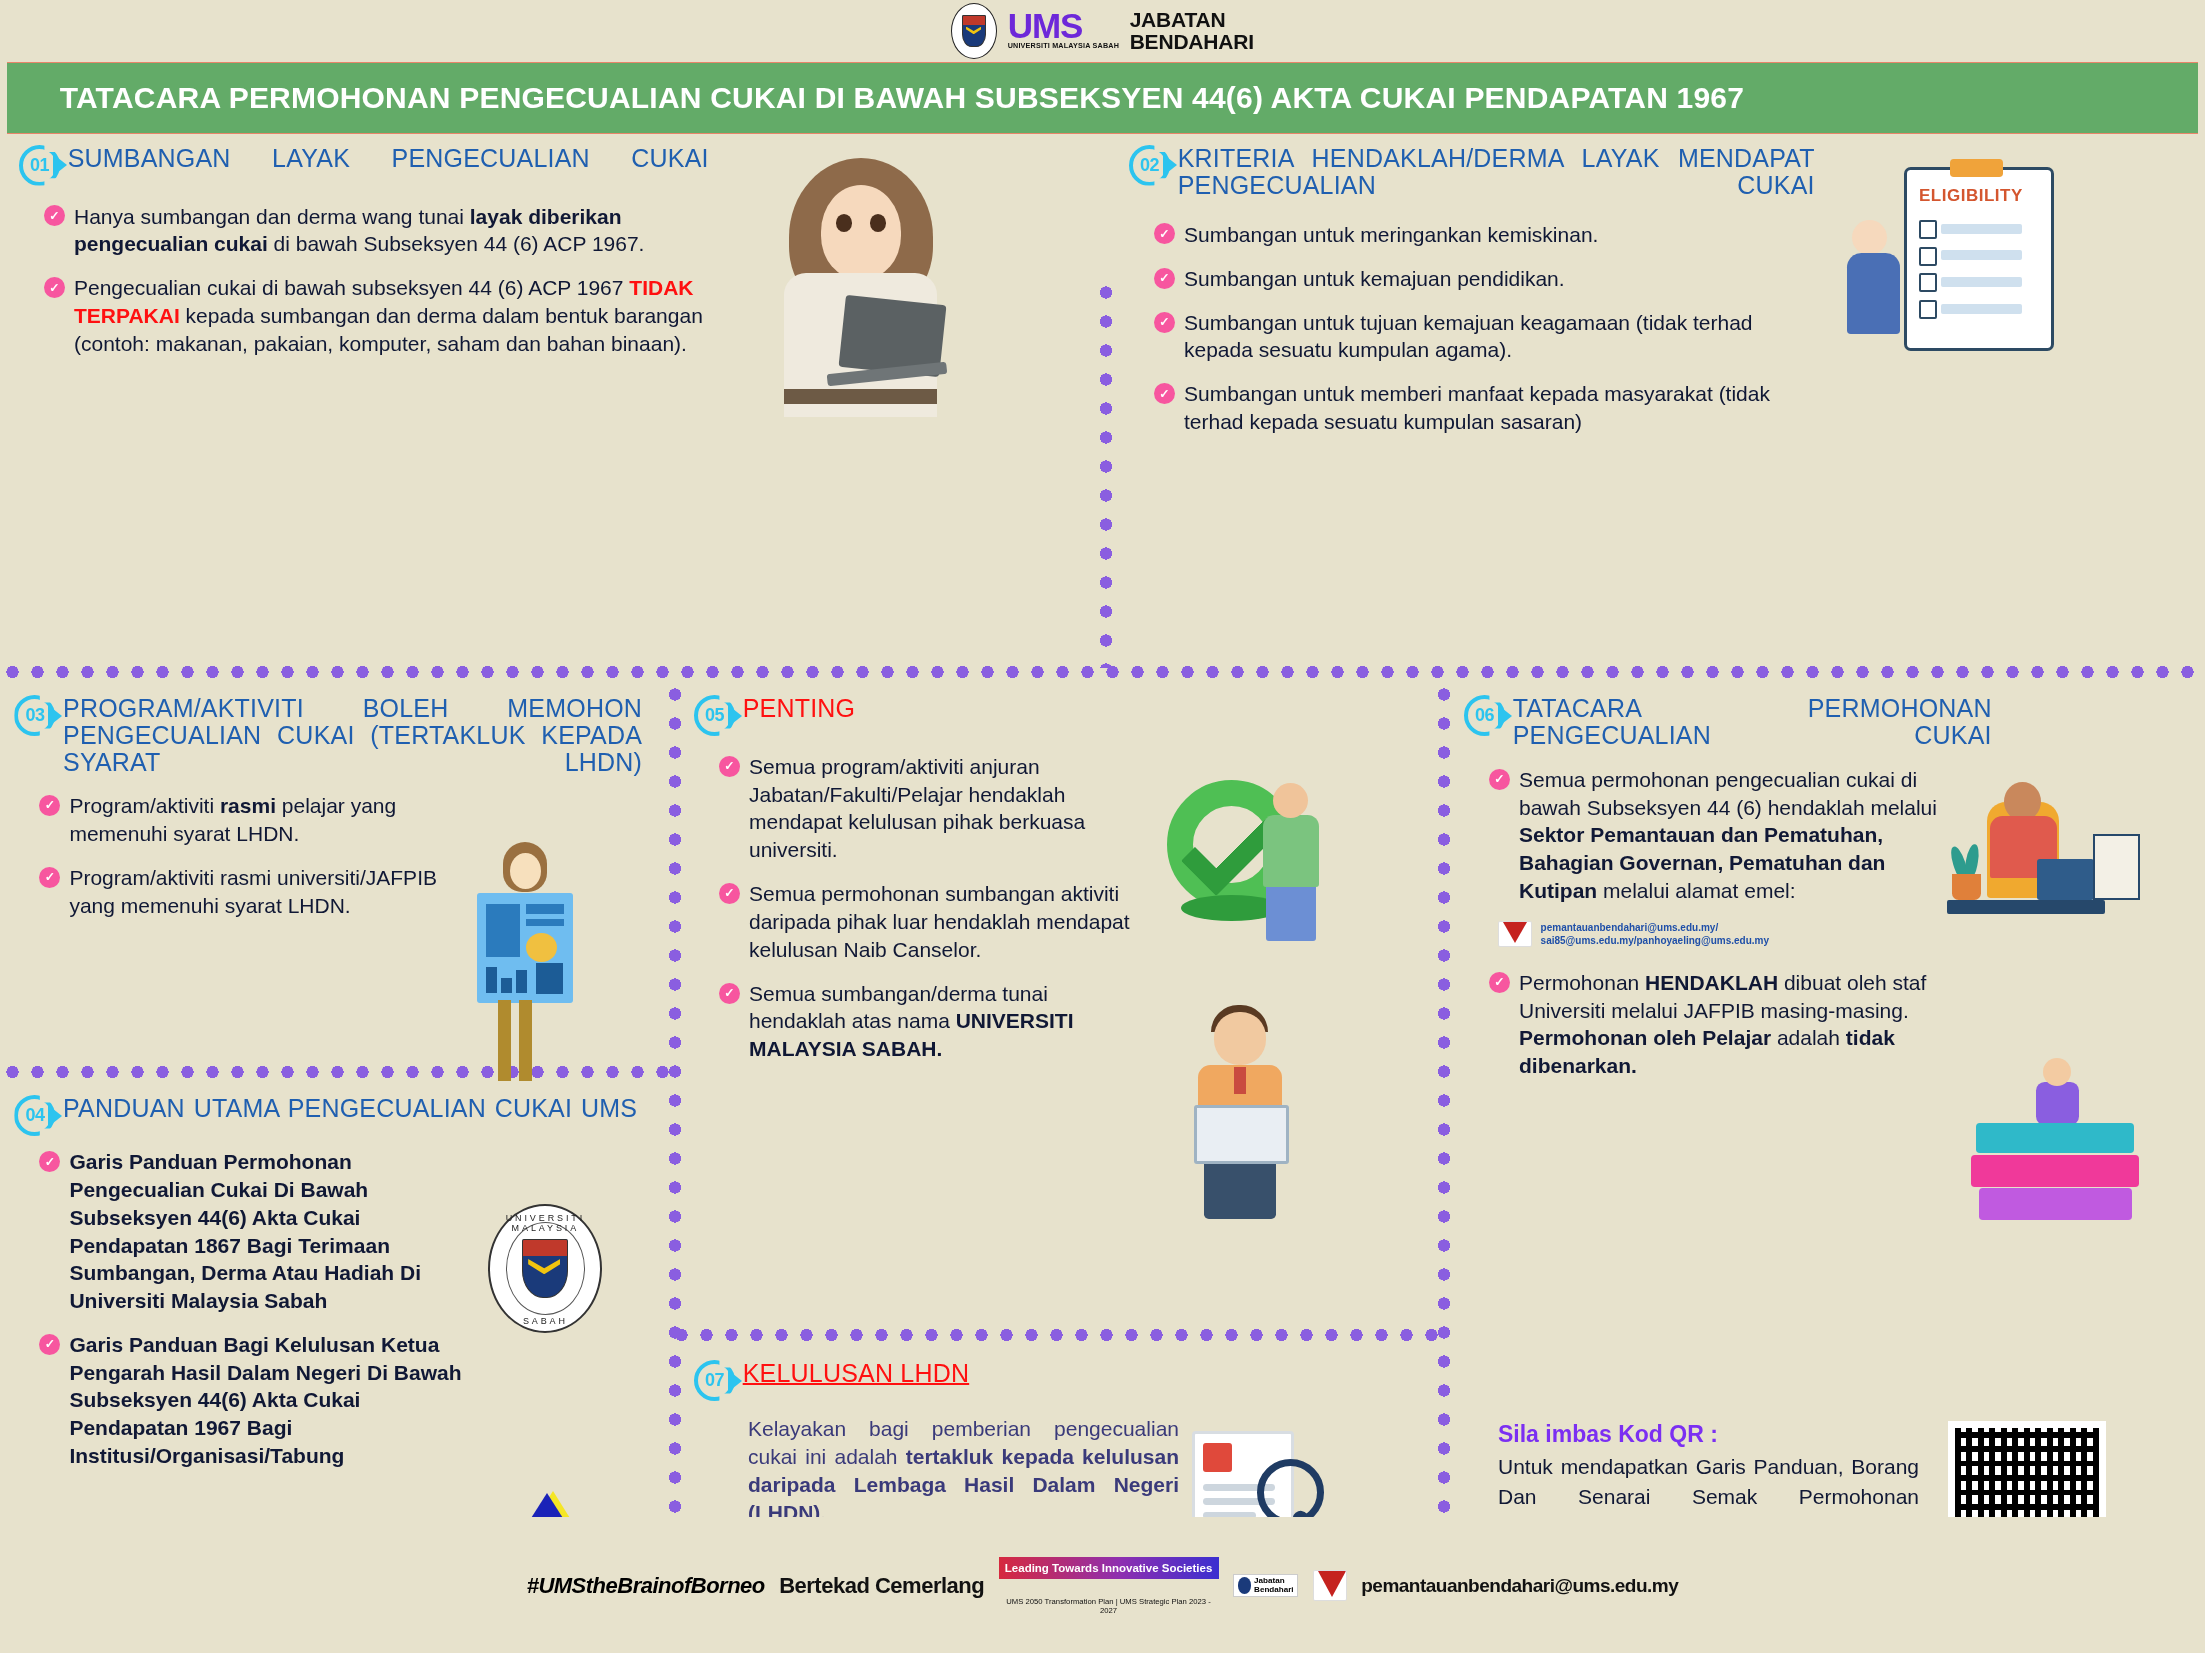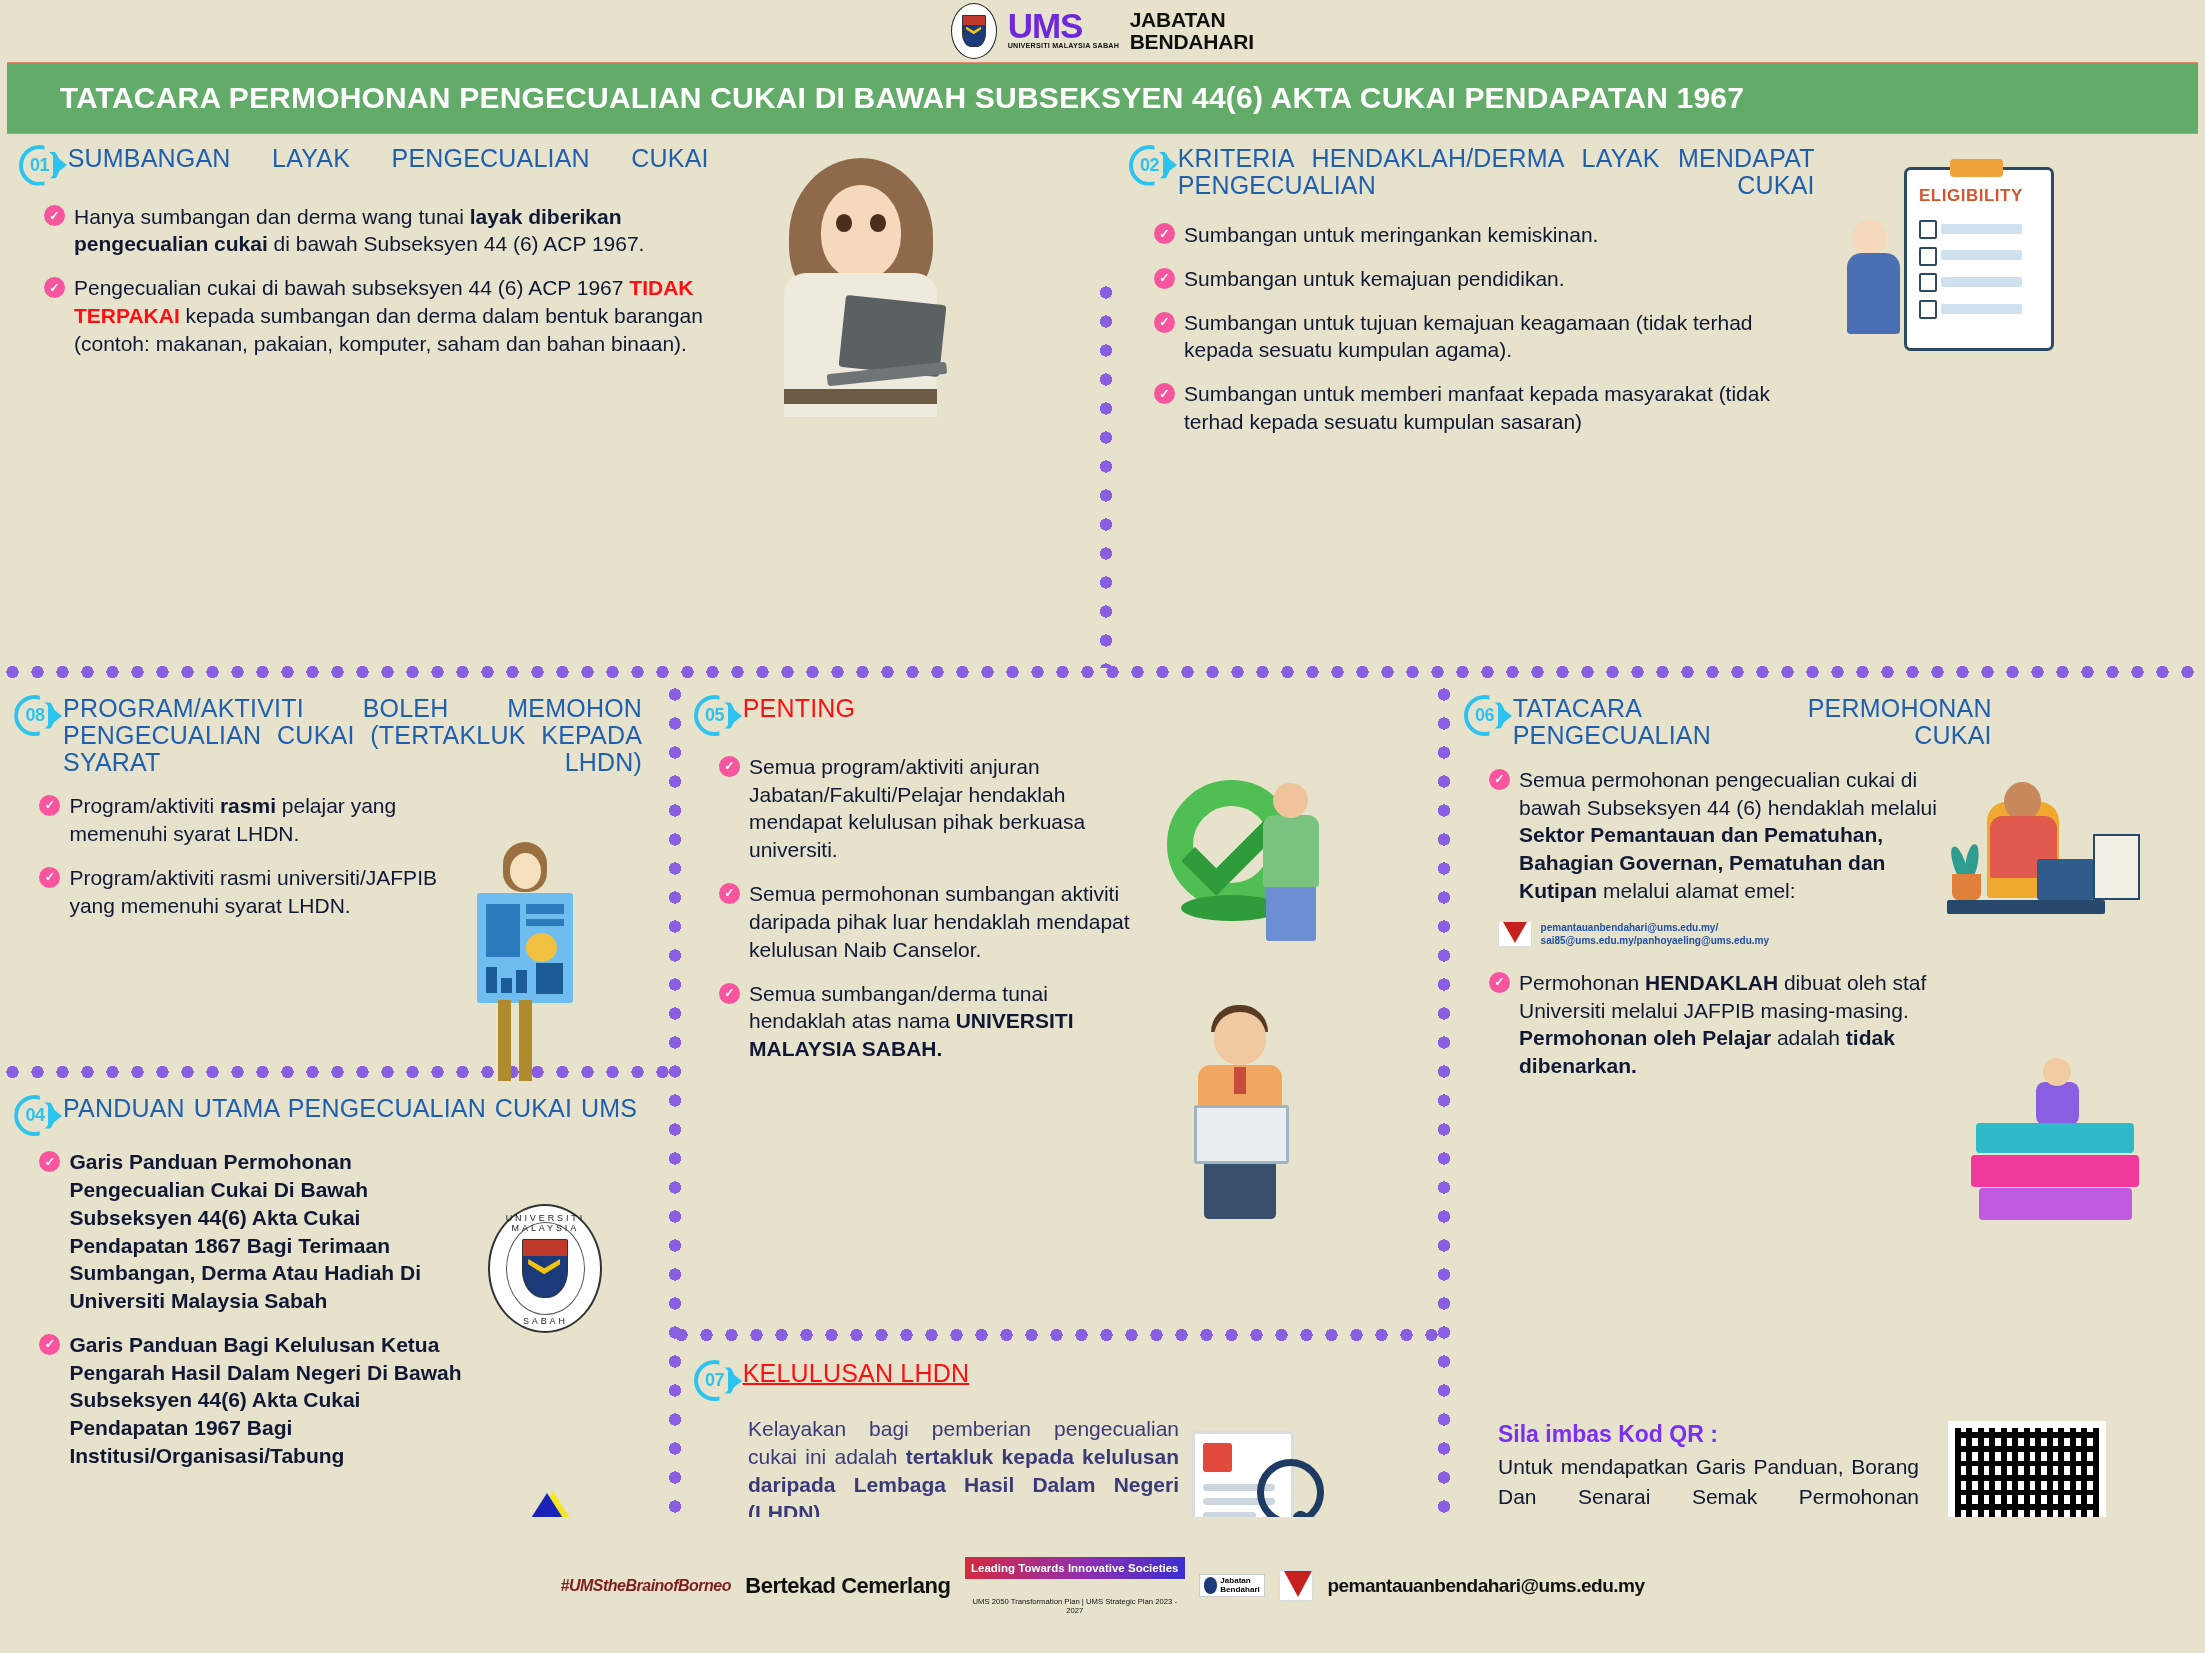--- a/index.html
+++ b/index.html
@@ -175,21 +175,21 @@
   .mail-tx{font-size:10px;font-weight:700;color:#1f4fa8;line-height:1.3;}
   
   .qr{width:158px;height:182px;background:#fff;padding:6.7px;box-sizing:border-box;}
   .qr-grid{width:100%;height:100%;background:
     repeating-linear-gradient(90deg,#000 0 5.7px,#fff 5.7px 11.5px),
     repeating-linear-gradient(0deg,#000 0 5.7px,transparent 5.7px 14.4px);
     background-blend-mode:multiply;}
   
   .footer{position:absolute;bottom:0;left:0;width:100%;height:137px;background:#e7e2cc;
     display:flex;align-items:center;justify-content:center;gap:14.4px;}
-  .hash{font-size:16px;font-weight:700;font-style:italic;color:#7f1d1d;letter-spacing:-0.5px;}
+  .hash{font-size:22px;font-weight:700;font-style:italic;color:#000000;letter-spacing:-0.5px;}
   .bertekad{font-size:22px;font-weight:700;color:#111;letter-spacing:-0.5px;}
   .strip{width:220px;}
   .strip .bar{height:22px;background:linear-gradient(90deg,#d6293e 0%,#8e2fb0 55%,#3b2fd0 100%);
      color:#fff;font-size:11.5px;font-weight:700;display:flex;align-items:center;justify-content:center;}
   .strip .cap{font-size:7.7px;color:#111;text-align:center;margin-top:18px;}
   .jlogo{background:#fff;border:1px solid #ccc;padding:2.4px 3.8px;display:flex;align-items:center;gap:2.9px;}
   .jlogo .sq{width:13.4px;height:16.3px;border-radius:50%;background:#1a3a7a;}
   .jlogo .tt{font-size:8.1px;font-weight:700;line-height:1.05;}
   .ft-mail{font-size:19px;font-weight:700;color:#111;letter-spacing:-0.5px;}
 </style>
@@ -296,21 +296,21 @@
       <div class="cb-man-h"></div>
       <div class="cb-man-b"></div>
     </div>
   </div>
 
   <div class="panel" style="left:14.4px;top:560px;width:641px;">
     <div class="sec-head">
       <div class="badge">
         <div class="ring"></div>
           <div class="tri"></div>
-        <div class="num">08</div>
+        <div class="num">03</div>
       </div>
       <div class="sec-title" style="width:579px;">PROGRAM/AKTIVITI BOLEH MEMOHON PENGECUALIAN CUKAI (TERTAKLUK KEPADA SYARAT LHDN)</div>
     </div>
     <ul class="bl" style="margin-top:16.3px;width:416px;margin-left:25px;">
       <li>
         <span class="tick">✓</span>
         <span class="tx">Program/aktiviti <b>rasmi</b> pelajar yang memenuhi syarat LHDN.</span>
       </li>
       <li>
         <span class="tick">✓</span>

